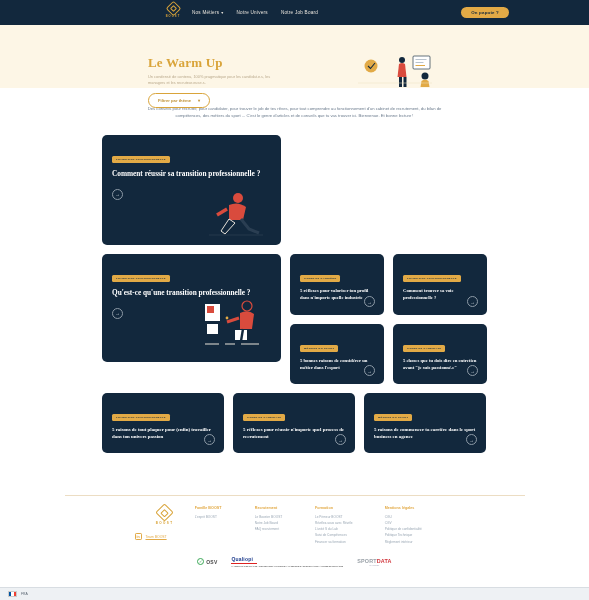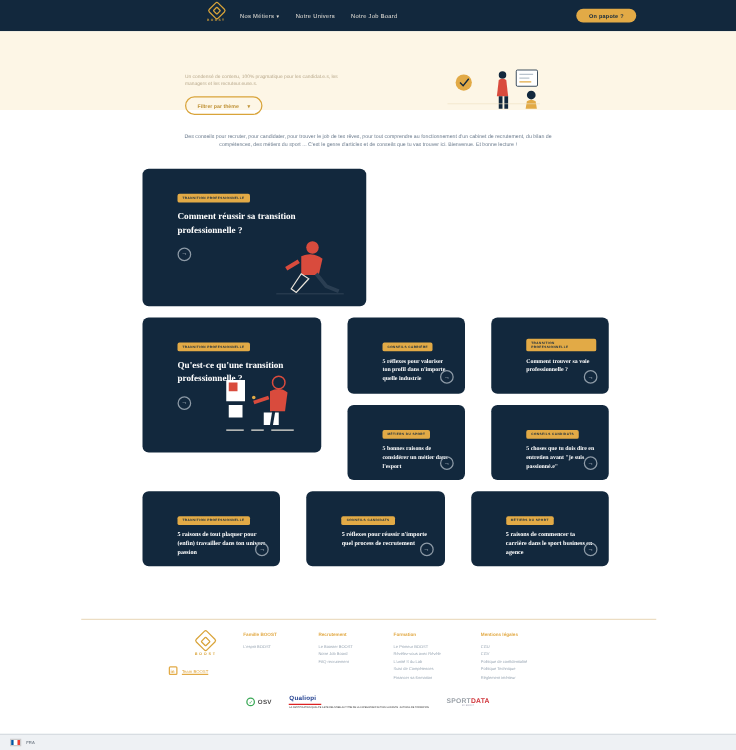--- a/index.html
+++ b/index.html
@@ -46,21 +46,21 @@
   .intro {
     margin:17px auto 0; width:300px; text-align:center;
     font-size:4.2px; line-height:1.72; color:#6a7a8c;
   }
 
   
   .grid { position:relative; margin:16px auto 0; width:385px; }
   .row { display:flex; gap:9px; margin-bottom:9px; }
   .card {
     background:#12283d; border-radius:5px; position:relative; overflow:hidden;
-    padding:11px 10px 10px 28px; color:#fff;margin-left:12px;
+    padding:11px 10px 10px 10px; color:#fff;
   }
   .tag {
     display:inline-block; background:#e2aa46; color:#12283d;
     font-size:2.5px; font-weight:700; letter-spacing:.35px;
     padding:2px 4px; border-radius:1.5px; margin-bottom:6px;
   }
   .card-title { font-family:"Liberation Serif", serif; font-weight:700; color:#fff; }
   .card-lg .card-title { font-size:7.3px; line-height:1.38; }
   .card-sm .card-title { font-size:4.7px; line-height:1.42; }
   .card-md .card-title { font-size:4.9px; line-height:1.42; }
@@ -125,20 +125,21 @@
         <span>Nos Métiers</span><span class="caret">▾</span>
       </span>
       <span class="nav-link">Notre Univers</span>
       <span class="nav-link">Notre Job Board</span>
     </div>
     <button class="nav-cta">On papote ?</button>
   </div>
 
   <div class="hero">
     <div class="hero-inner">
+      <div class="hero-title">Le Warm Up</div>
       <div class="hero-sub">Un condensé de contenu, 100% pragmatique pour les candidat.e.s, les managers et les recruteur.euse.s.</div>
       <button class="hero-btn">
         <span>Filtrer par thème</span>
         <span>▾</span>
       </button>
     </div>
     <svg class="hero-art" viewBox="0 0 160 72">
       <circle cx="34" cy="26" r="13" fill="#e2aa46"></circle>
       <path d="M28 26 l5 5 l9 -11" stroke="#12283d" stroke-width="2.2" fill="none"></path>
       <circle cx="96" cy="14" r="6" fill="#12283d"></circle>

